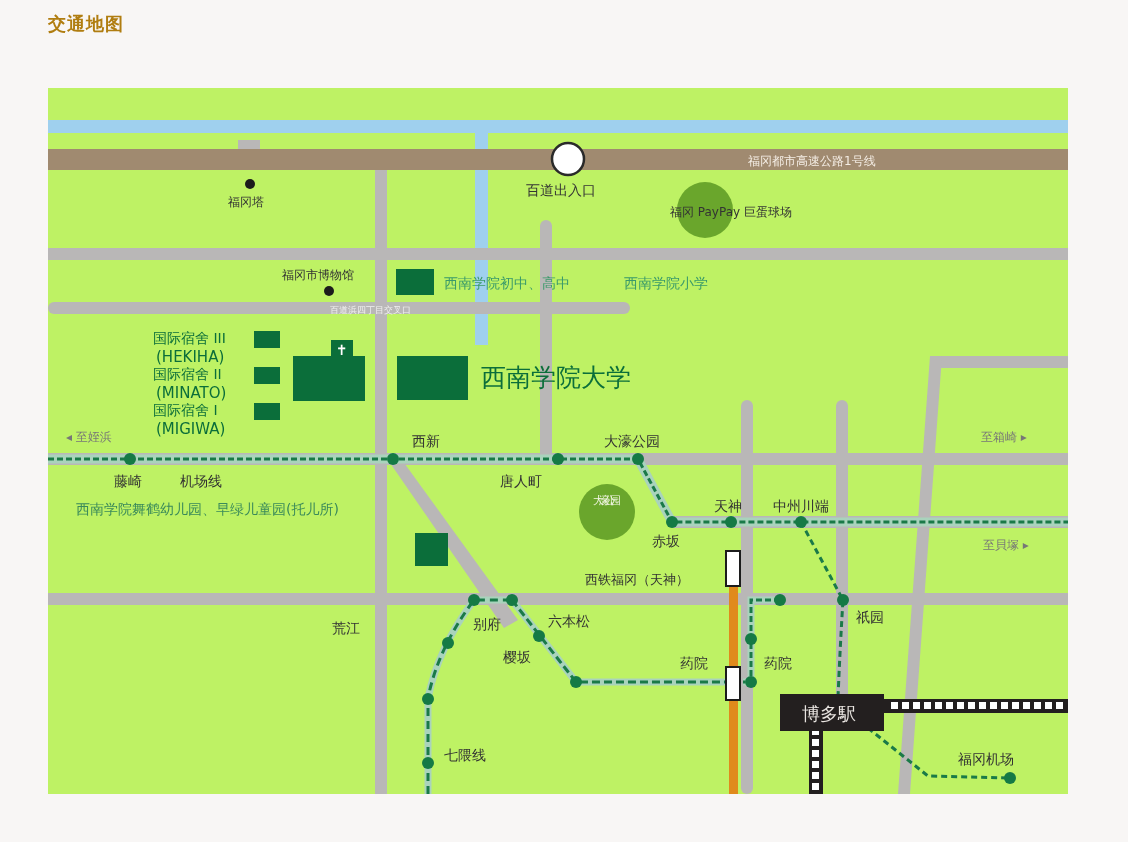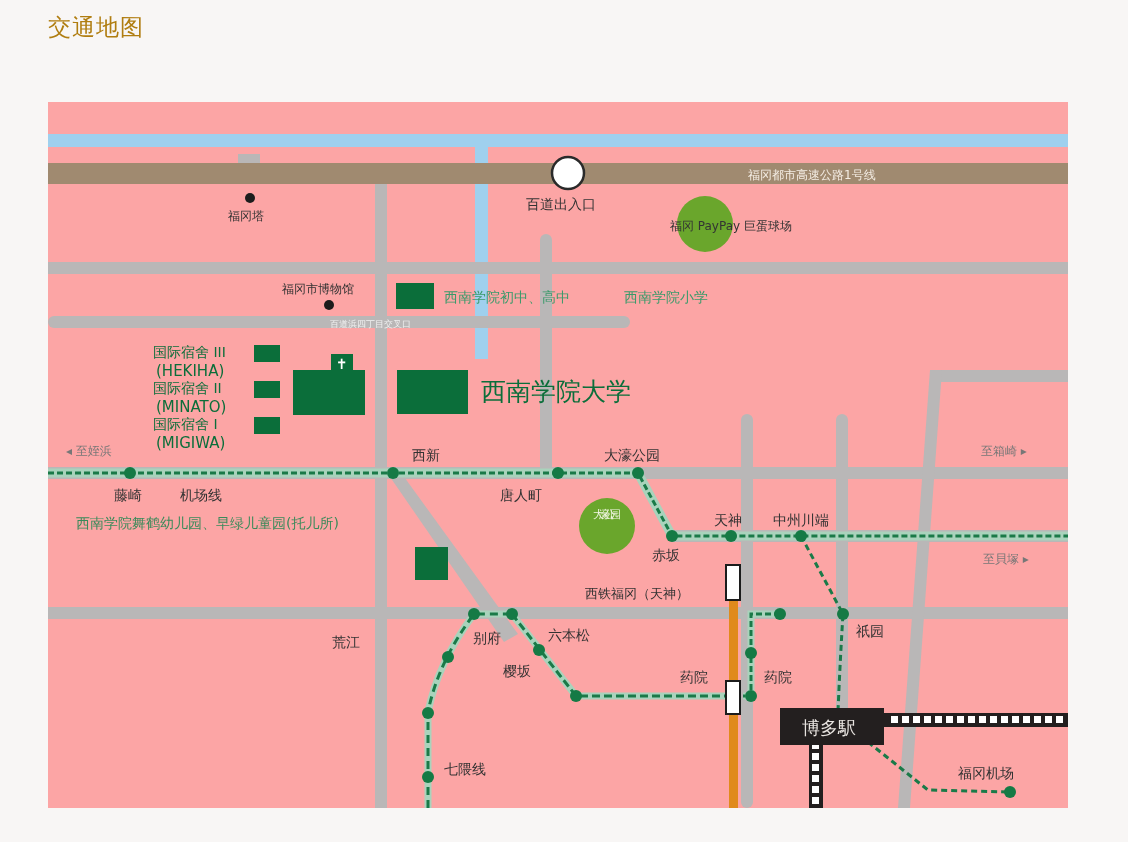--- a/index.html
+++ b/index.html
@@ -4,27 +4,27 @@
   <style>
     html, body { margin: 0; padding: 0; }
     body {
       width: 1128px; height: 842px; overflow: hidden;
       background: #f8f6f5;
       font-family: "DejaVu Sans", "Liberation Sans", sans-serif;
       position: relative;
     }
     .page-title {
       position: absolute; left: 48px; top: 12px;
-      font-size: 23px; font-weight: normal; color: #b07d10;
+      font-size: 18px; font-weight: bold; color: #b07d10;
       letter-spacing: 1px;
     }
     .map-frame {
-      position: absolute; left: 48px; top: 102px;
+      position: absolute; left: 48px; top: 88px;
       width: 1020px; height: 706px;
-      background: #fca5a5; overflow: hidden;
+      background: #bef264; overflow: hidden;
     }
     svg text { font-family: "DejaVu Sans", "Liberation Sans", sans-serif; }
   </style>
 </head>
 <body>
 
 <div class="page-title">交通地图</div>
 
 <div class="map-frame">
   <svg width="1020" height="706" viewBox="0 0 1020 706" xmlns="http://www.w3.org/2000/svg">

